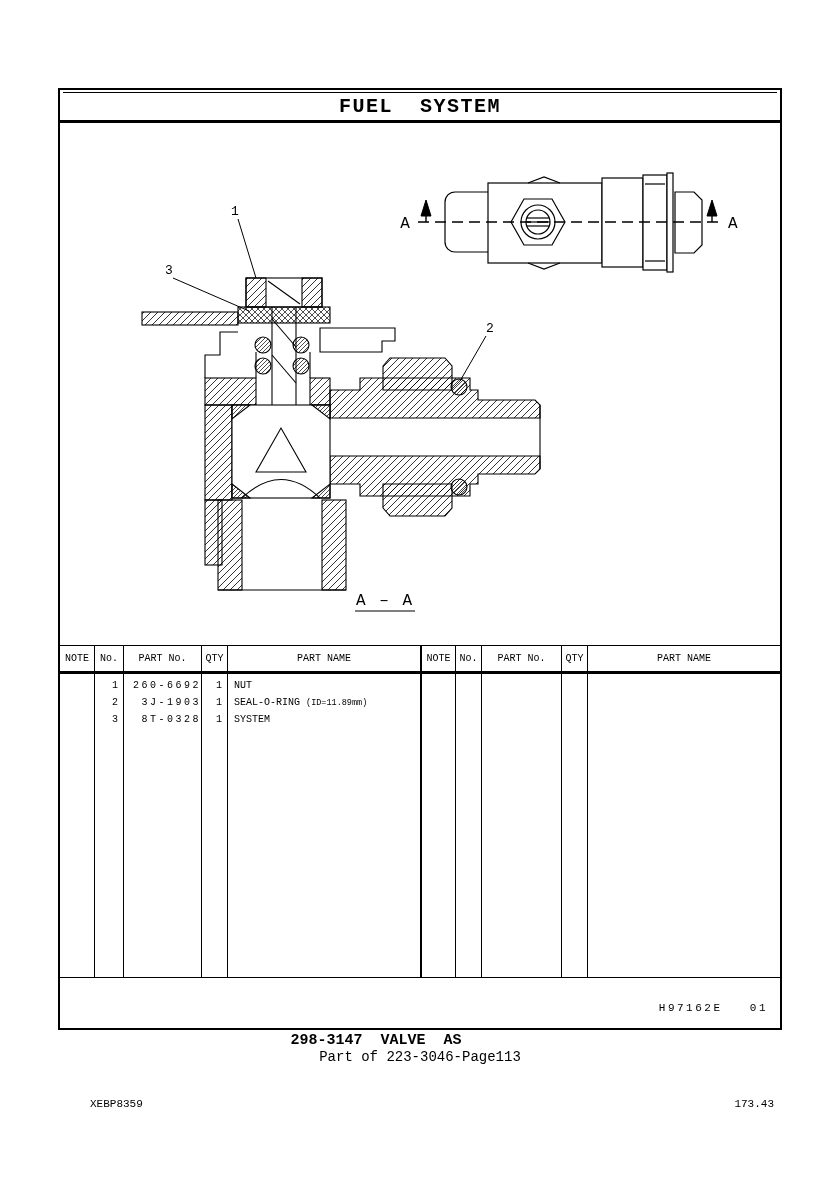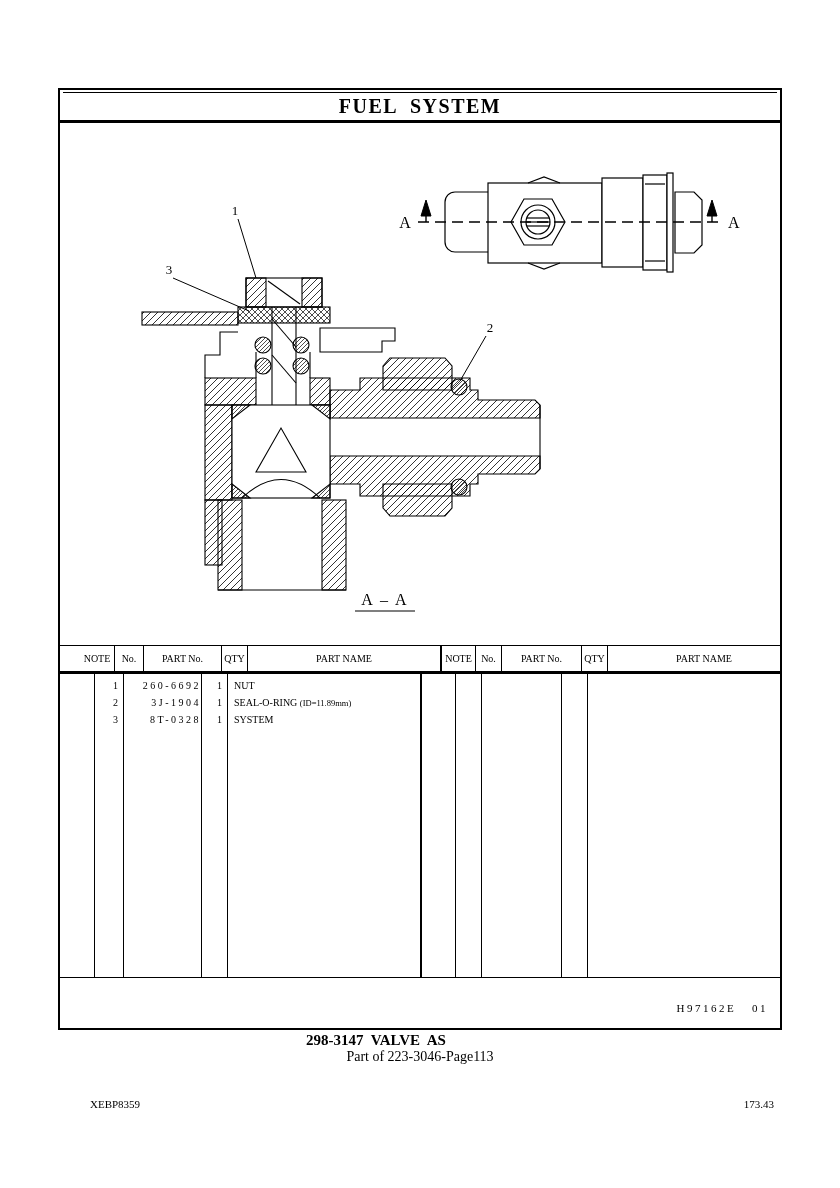--- a/index.html
+++ b/index.html
@@ -1,29 +1,29 @@
 <!DOCTYPE html>
 <html><head>
 <meta charset="utf-8">
 <style>
   html,body{margin:0;padding:0;background:#e8e8e8;}
   .page{position:relative;width:840px;height:1188px;background:#ffffff;
-        font-family:Liberation Serif, serif;color:#000;overflow:hidden;}
+        font-family:Liberation Mono, monospace;color:#000;overflow:hidden;}
   .page-box{position:absolute;left:58px;top:88px;width:724px;height:942px;
             border:2px solid #000;box-sizing:border-box;}
   .hairline{height:0;border-top:1px solid #000;margin:2px 3px 0 3px;}
   .title-band{height:30px;border-bottom:3px solid #000;box-sizing:border-box;
               display:flex;align-items:center;justify-content:center;}
   .title-band .t{font-size:20px;font-weight:600;letter-spacing:1.5px;white-space:pre;}
   .drawing-area{position:relative;height:522px;}
   .drawing-area svg{position:absolute;left:0;top:0;}
   
   .tbl{width:100%;}
   .grid{display:grid;grid-template-columns:35px 29px 78px 26px 194px 34px 26px 80px 26px 192px;}
-  .hdr{height:29px;border-top:1px solid #000;border-bottom:3px solid #000;box-sizing:border-box;padding-left:20px;}
+  .hdr{height:29px;border-top:1px solid #000;border-bottom:3px solid #000;box-sizing:border-box;}
   .hdr .cell{display:flex;align-items:center;justify-content:center;
              font-size:10px;border-right:1px solid #000;box-sizing:border-box;}
   .hdr .cell:last-child{border-right:none;}
   .bodygrid{height:303px;}
   .col{border-right:1px solid #000;box-sizing:border-box;height:303px;
        font-size:10px;padding-top:3px;}
   .col:last-child{border-right:none;}
   .divider{border-right-width:2px !important;}
   .ln{height:17px;line-height:17px;white-space:nowrap;overflow:visible;}
   .ra{text-align:right;padding-right:5px;}
@@ -178,21 +178,21 @@
       </div>
       <div class="grid bodygrid">
         <div class="col"></div>
         <div class="col">
           <div class="ln ra">1</div>
           <div class="ln ra">2</div>
           <div class="ln ra">3</div>
         </div>
         <div class="col">
           <div class="ln ctr">260-6692</div>
-          <div class="ln ctr">3J-1904</div>
+          <div class="ln ctr">3J-1903</div>
           <div class="ln ctr">8T-0328</div>
         </div>
         <div class="col">
           <div class="ln ra">1</div>
           <div class="ln ra">1</div>
           <div class="ln ra">1</div>
         </div>
         <div class="col divider">
           <div class="ln la"><span>NUT</span> <span class="sm"></span></div>
           <div class="ln la"><span>SEAL-O-RING</span> <span class="sm">(ID=11.89mm)</span></div>

